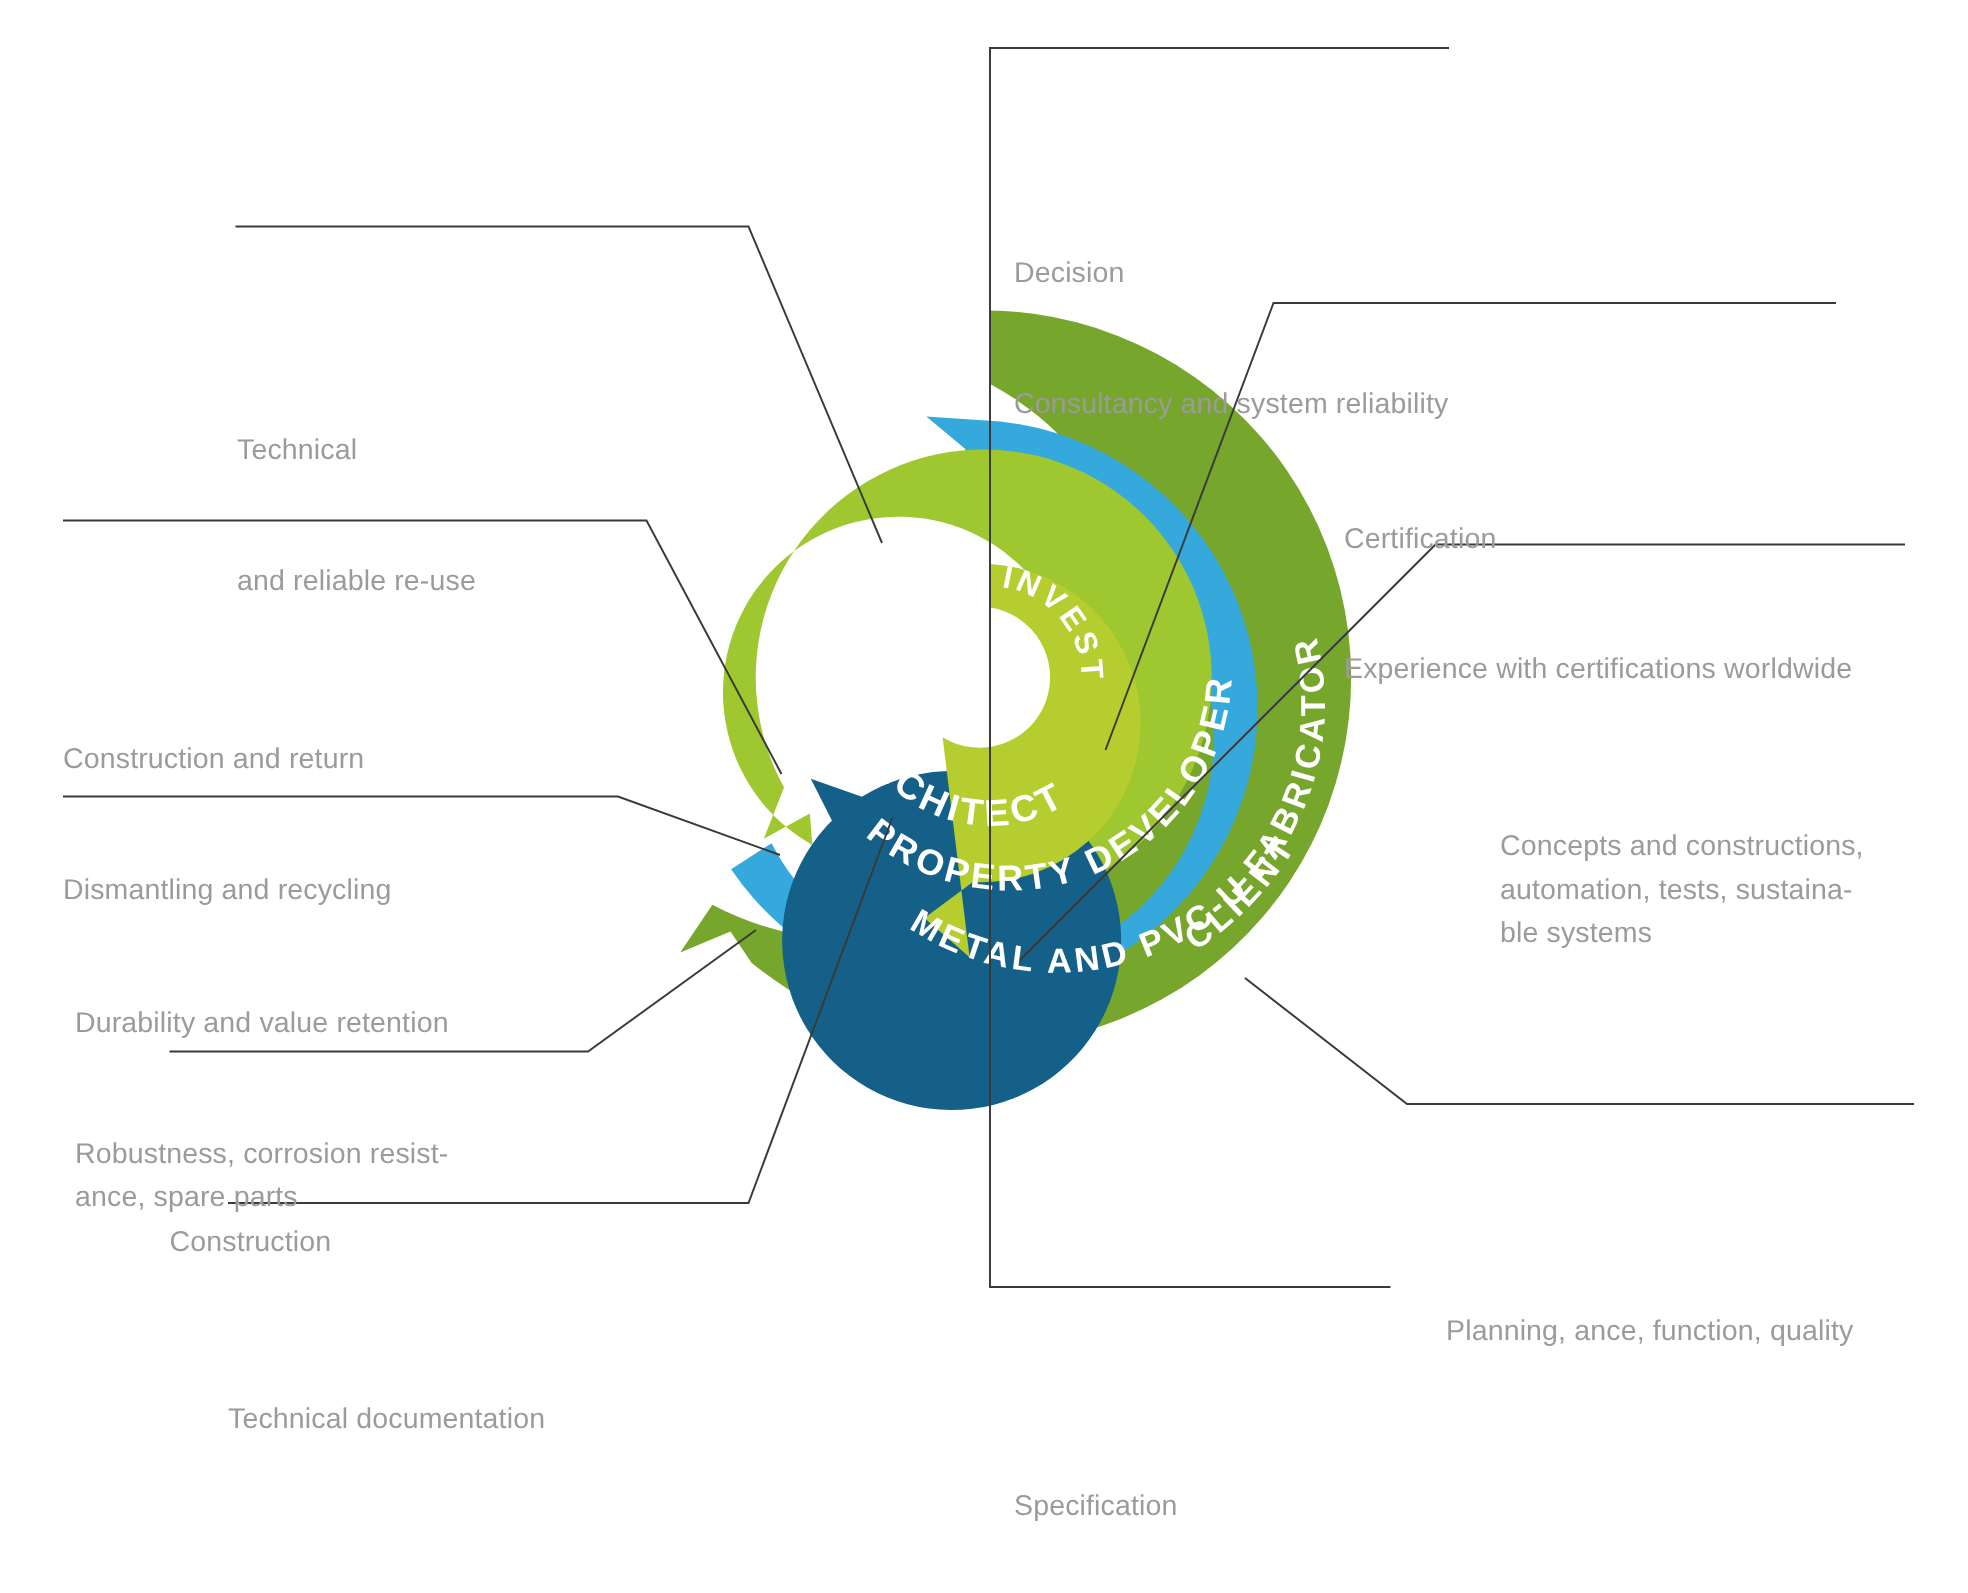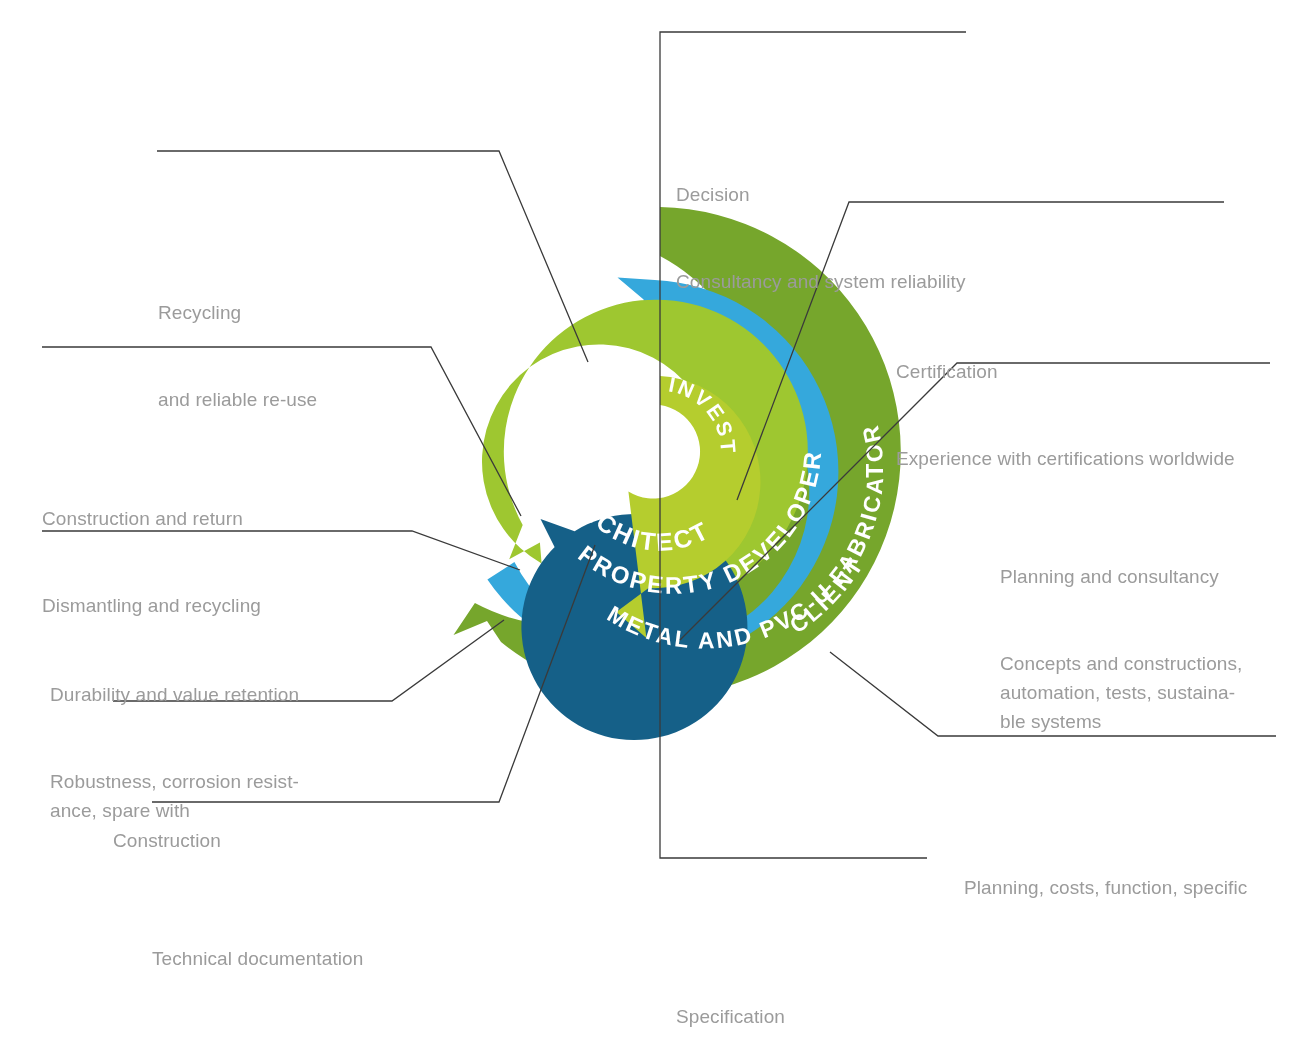--- a/index.html
+++ b/index.html
@@ -24,21 +24,21 @@
   }
   .callout-label {
     position: absolute;
     color: #9b9b9b;
     font-size: 19px;
     line-height: 29px;
     font-family: "Liberation Sans", sans-serif;
     white-space: pre;
     letter-spacing: 0.1px;
   }
-  .callout-label .ttl { display: block; margin-top: 12px; }
+  .callout-label .ttl { display: block; }
   .callout-label .sub { display: block; }
   .ring-text {
     fill: #ffffff;
     font-family: "Liberation Sans", sans-serif;
     font-weight: bold;
     letter-spacing: 2.6px;
   }
 </style>
 </head>
 <body>
@@ -149,53 +149,52 @@
     <span class="ttl">Decision</span>
     <span class="sub">Consultancy and system reliability</span>
   </div>
 
   <div class="callout-label" style="left:896px; top:287px;">
     <span class="ttl">Certification</span>
     <span class="sub">Experience with certifications worldwide</span>
   </div>
 
   <div class="callout-label" style="left:1000px; top:492px;">
-    <span class="ttl">Planning and consultancy</span>
     <span class="sub">Concepts and constructions,
 automation, tests, sustaina-
 ble systems</span>
   </div>
 
   <div class="callout-label" style="left:964px; top:815px;">
-    <span class="sub">Planning, costs, function, specific</span>
+    <span class="sub">Planning, ance, function, quality</span>
   </div>
 
   <div class="callout-label" style="left:676px; top:932px;">
     <span class="ttl">Specification</span>
     
   </div>
 
   <div class="callout-label" style="left:152px; top:874px;">
     <span class="ttl">Technical documentation</span>
   </div>
 
   <div class="callout-label" style="left:113px; top:756px;">
     <span class="ttl">Construction</span>
     <span class="sub"></span>
   </div>
 
   <div class="callout-label" style="left:50px; top:610px;">
     <span class="ttl">Durability and value retention</span>
     <span class="sub">Robustness, corrosion resist-
-ance, spare with</span>
+ance, spare parts</span>
   </div>
 
   <div class="callout-label" style="left:42px; top:434px;">
     <span class="ttl">Construction and return</span>
     <span class="sub">Dismantling and recycling</span>
   </div>
 
   <div class="callout-label" style="left:158px; top:228px;">
-    <span class="ttl">Recycling</span>
+    <span class="ttl">Technical</span>
     <span class="sub">and reliable re-use</span>
   </div>
 
 </div>
 
 </body></html>

